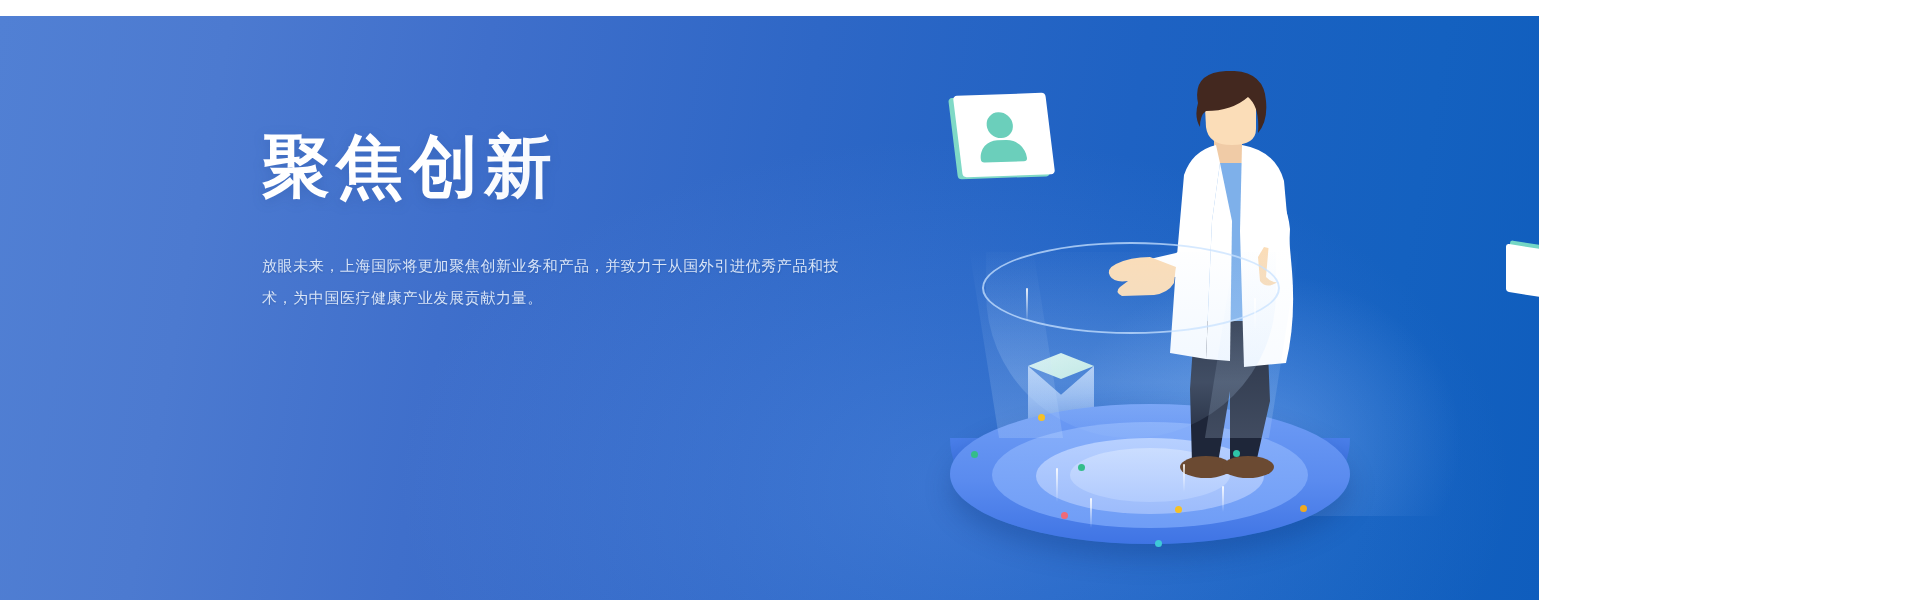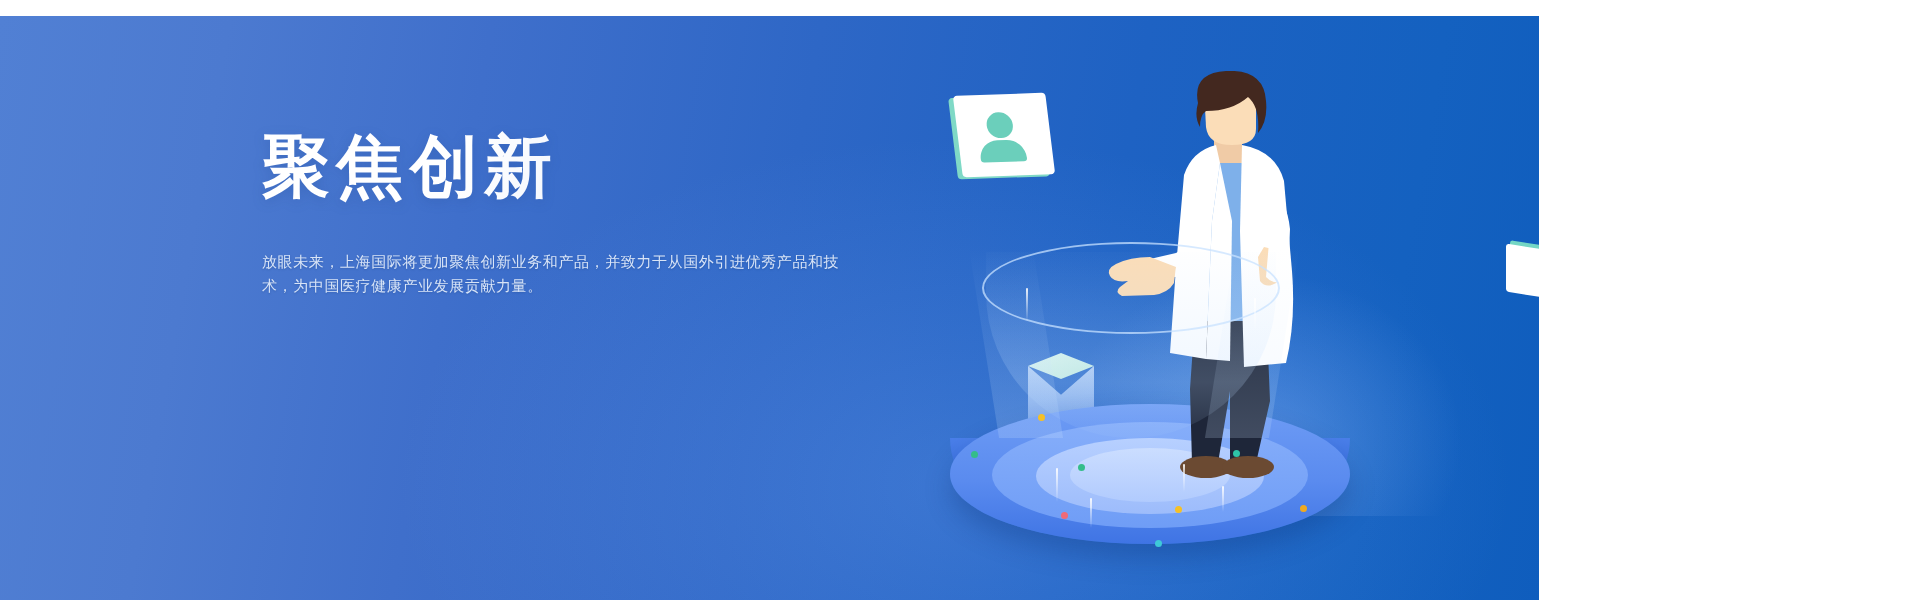--- a/index.html
+++ b/index.html
@@ -35,21 +35,21 @@
     -webkit-background-clip:text;
     background-clip:text;
     -webkit-text-fill-color:transparent;
     filter:drop-shadow(0 3px 6px rgba(20,60,130,.18));
   }
   .headline.l2{ margin-top:-4px; letter-spacing:5px; }
 
   .desc{
     margin-top:38px;
     font-size:15px;
-    line-height:24px;
+    line-height:32px;
     color:#d8e4f7;
     letter-spacing:.6px;
     width:600px;
     text-shadow:0 1px 2px rgba(10,50,110,.25);
   }
 
   
   .art{ position:absolute; left:930px; top:0; width:990px; height:600px; }
 
   

